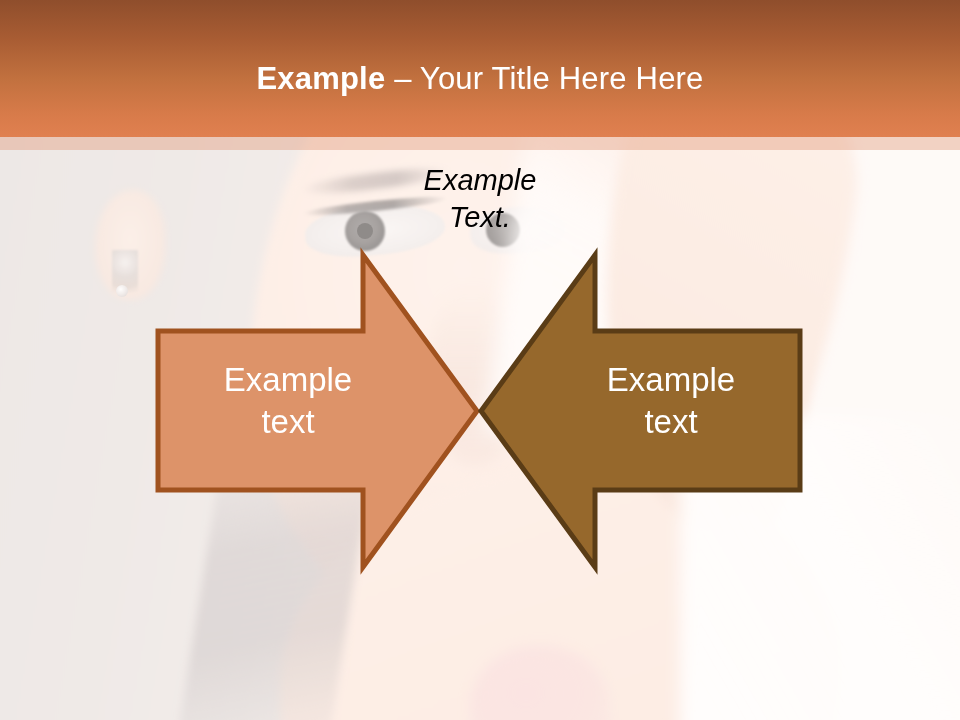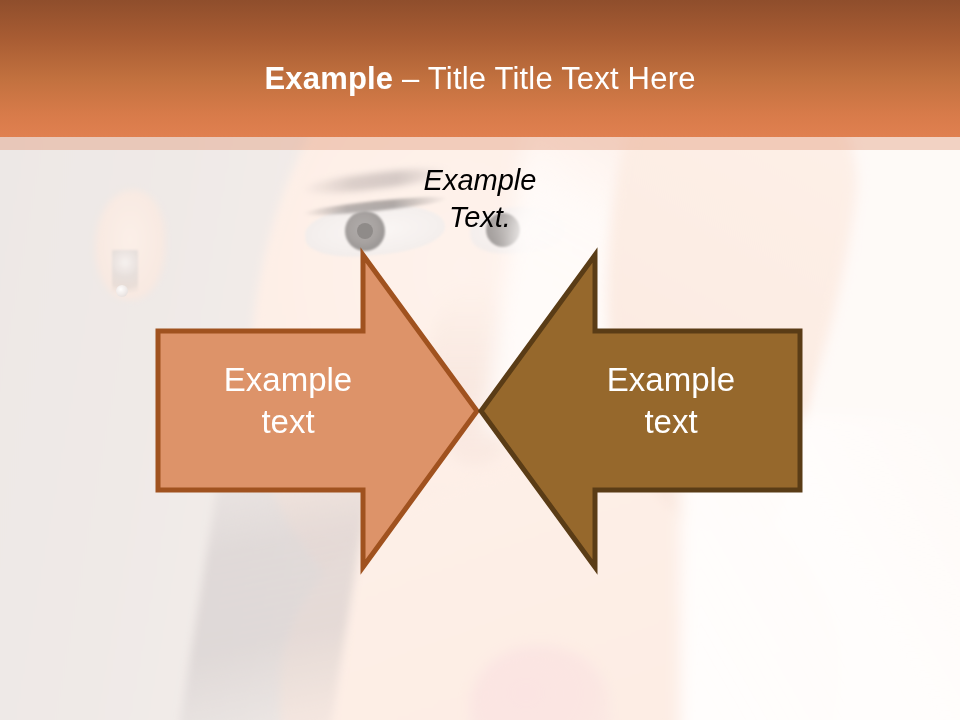--- a/index.html
+++ b/index.html
@@ -295,21 +295,21 @@
     <div class="ph-lace"></div>
     <div class="ph-gap"></div>
     <div class="ph-arm"></div>
     <div class="ph-fabric"></div>
     <div class="ph-white-right"></div>
     <div class="ph-wash"></div>
   </div>
 
   <div id="header-banner">
     <div id="slide-title">
-      <span class="t-bold">Example</span><span class="t-rest"> – Title Title Text Here</span>
+      <span class="t-bold">Example</span><span class="t-rest"> – Your Title Here Here</span>
     </div>
   </div>
   <div id="header-underband"></div>
 
   <div id="caption" style="white-space:pre-line">Example
 Text.</div>
 
   <div id="arrow-left-wrap" class="arrow-wrap">
     <svg class="arrow-svg" viewBox="0 0 325 320" preserveAspectRatio="none">
       <polygon points="3,80 208,80 208,4 322,160 208,316 208,239 3,239" fill="#dd9369" stroke="#a0521f" stroke-width="5" stroke-linejoin="miter"></polygon>

